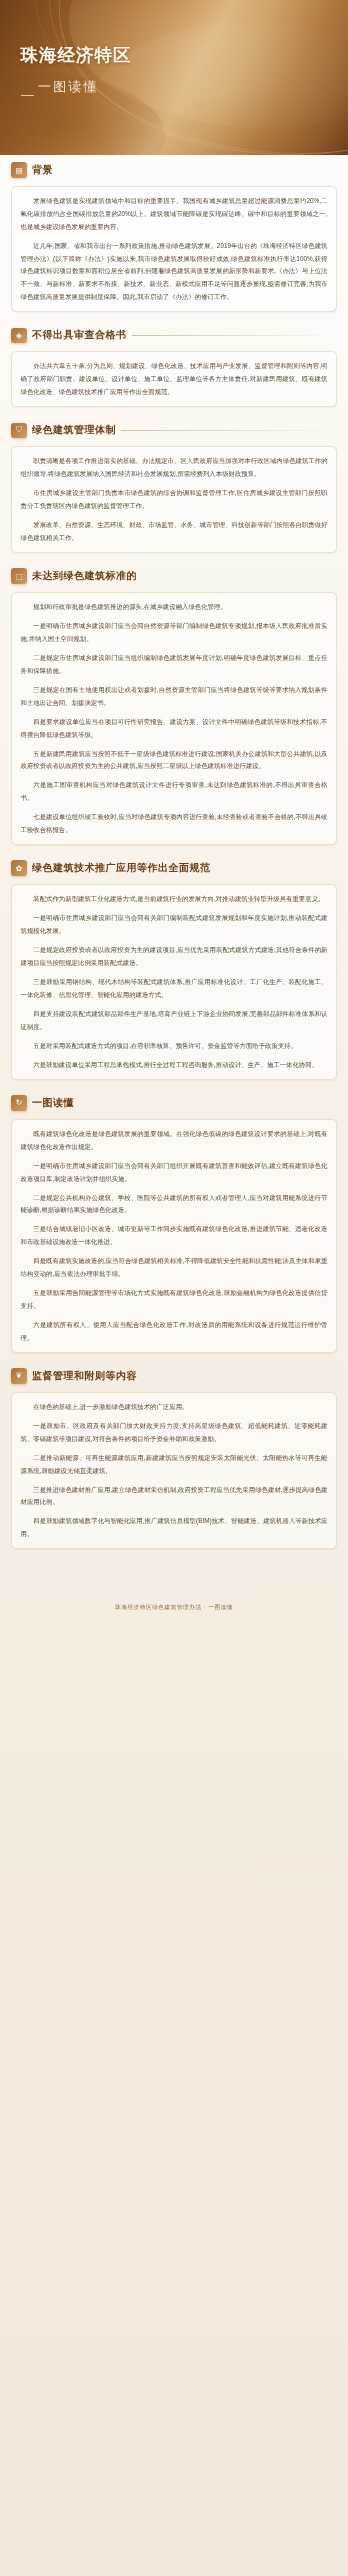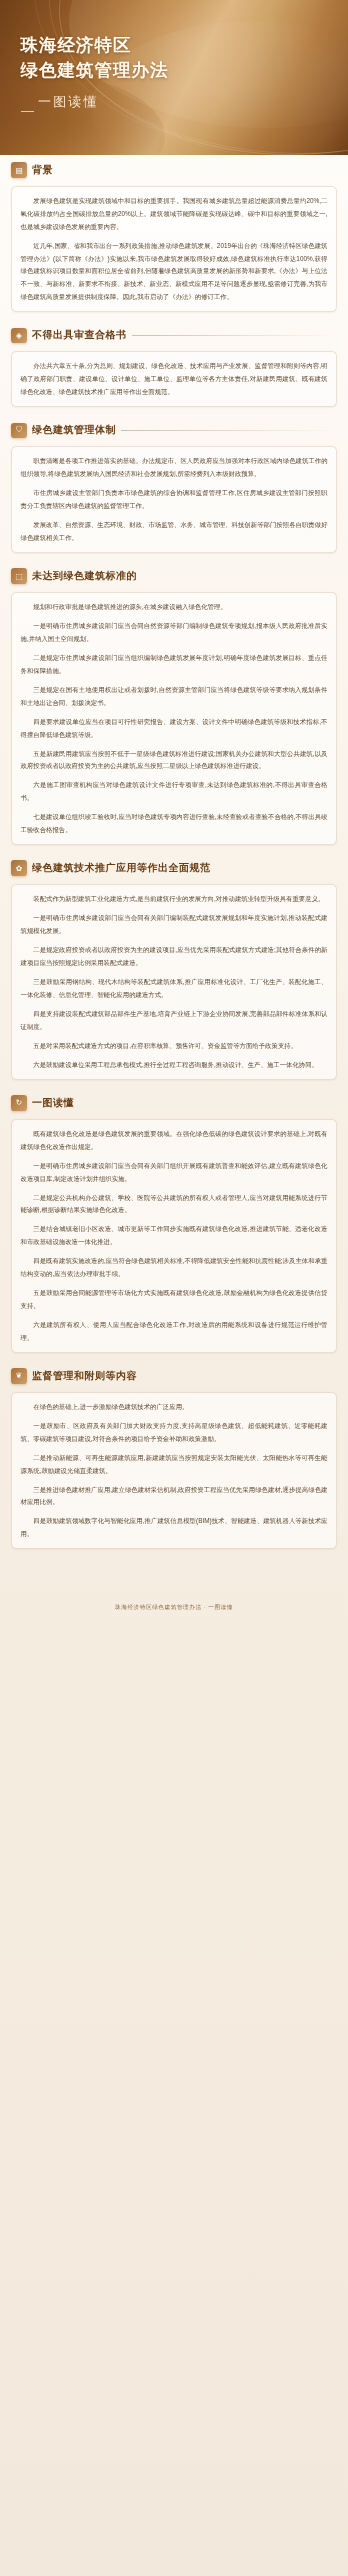--- a/index.html
+++ b/index.html
@@ -39,21 +39,21 @@
     border-radius: 50%;
     border: 0.5px solid rgba(255,236,208,.35);
     right: -175px; top: -134px;
     opacity: .55;
   }
   .hero-curve.c2 { width: 505px; height: 309px; right: -206px; top: -155px; opacity:.35;}
   .hero-curve.c3 { width: 556px; height: 340px; right: -242px; top: -180px; opacity:.22;}
   .hero-text {
     position: absolute;
     left: 20.6px;
-    top: 33px;
+    top: 43px;
     z-index: 5;
   }
   .hero-title {
     font-size: 17.5px;
     font-weight: bold;
     color: #fff8ec;
     letter-spacing: 1px;
     line-height: 1.45;
     text-shadow: 0 1px 3.1px rgba(80,40,10,.45);
   }
@@ -143,21 +143,20 @@
 
 <div class="hero">
   <div class="hero-swoosh s1"></div>
   <div class="hero-swoosh s2"></div>
   <div class="hero-swoosh s3"></div>
   <div class="hero-curve"></div>
   <div class="hero-curve c2"></div>
   <div class="hero-curve c3"></div>
   <div class="hero-text">
     <div class="hero-title">珠海经济特区</div>
-    <div class="hero-title">绿色建筑管理办法</div>
     <div class="hero-sub">
       <span class="bar"></span>
       <span>一图读懂</span>
     </div>
   </div>
 </div>
 
 <div class="content" id="content-root">
     <div class="section">
       <div class="sec-head">

